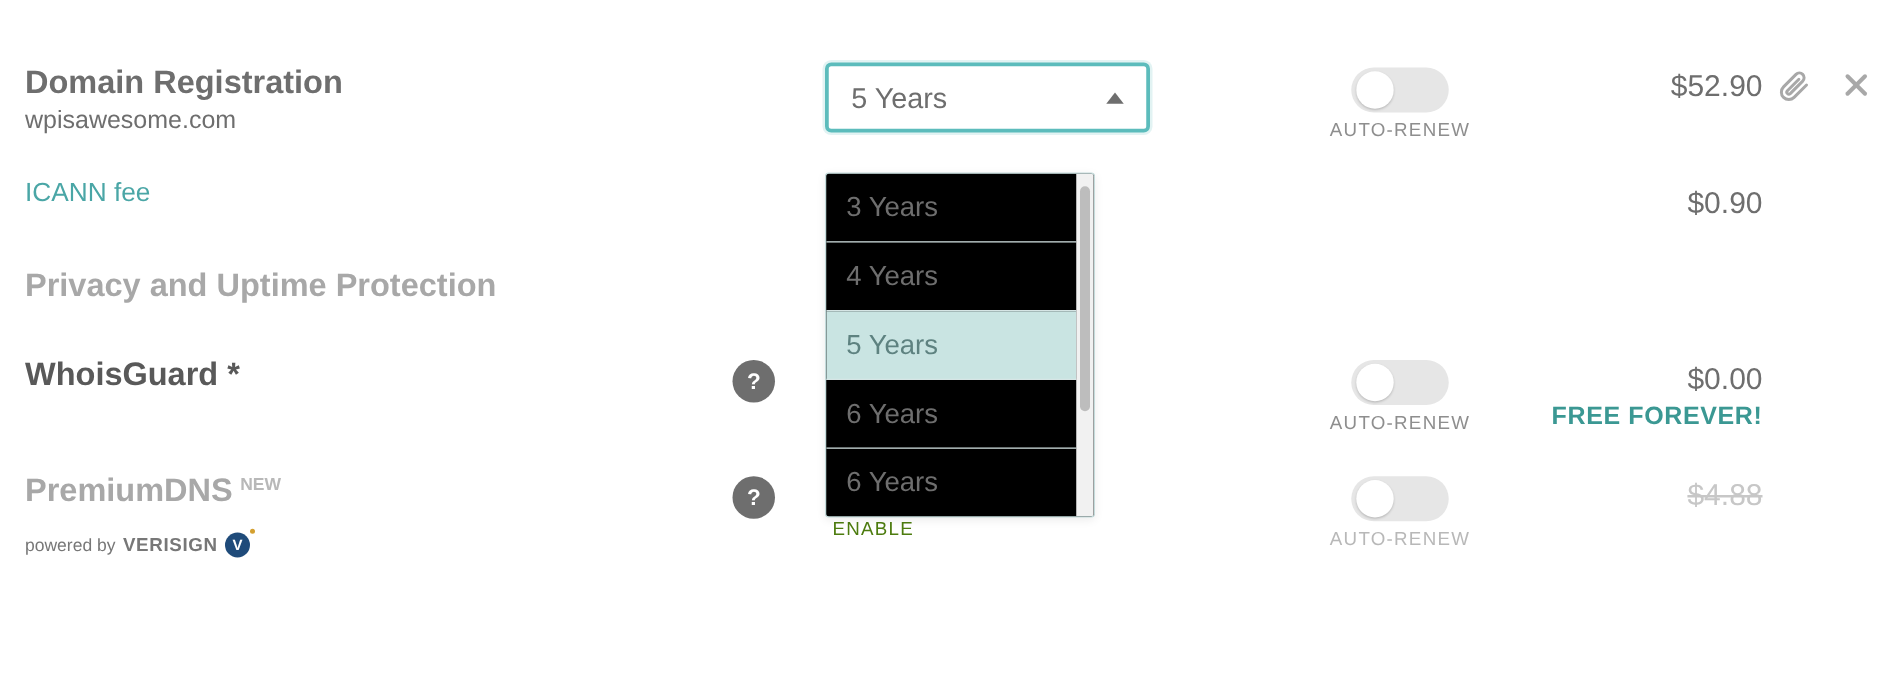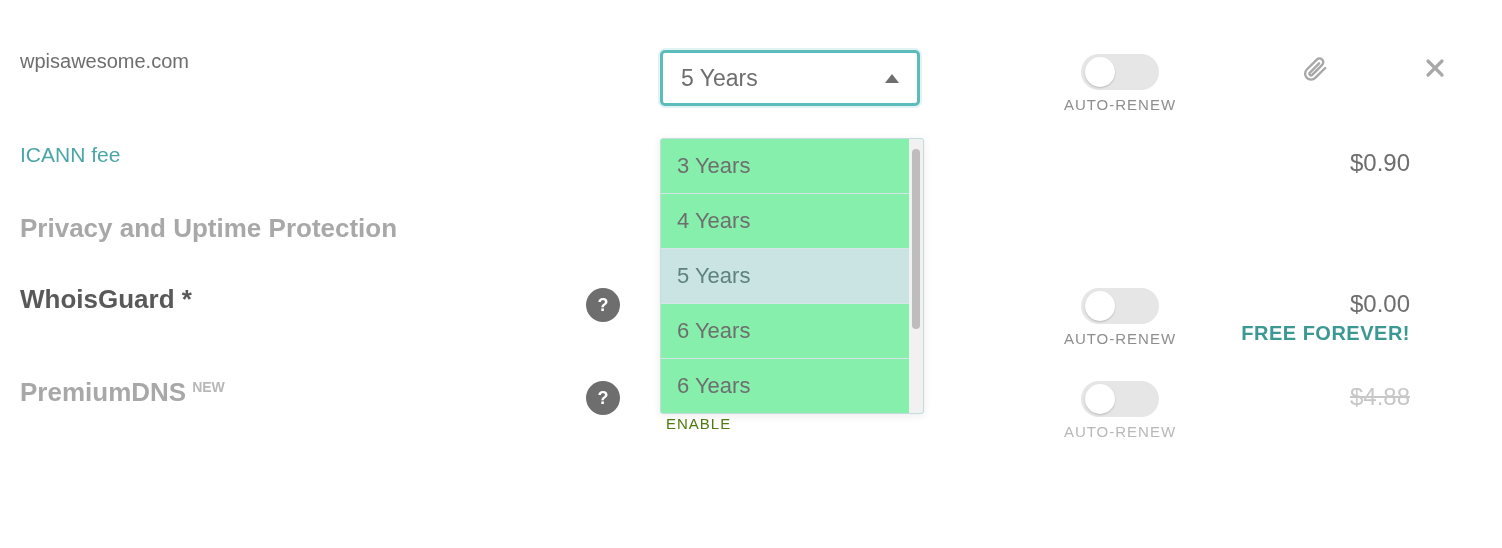--- a/index.html
+++ b/index.html
@@ -47,22 +47,22 @@
       box-shadow: 0 0 0 2px rgba(92,188,188,0.18);
     }
     .caret-up {
       width: 0; height: 0;
       border-left: 7px solid transparent;
       border-right: 7px solid transparent;
       border-bottom: 9px solid #6e6e6e;
     }
     .dropdown {
       position: absolute; top: 88px; left: 0;
-      width: 264px; border: 1px solid #c5dcdc; border-radius: 3px;
-      background: #86efac; z-index: 10;
+      width: 216px; border: 1px solid #c5dcdc; border-radius: 3px;
+      background: #000000; z-index: 10;
       box-shadow: 0 2px 8px rgba(0,0,0,0.08);
       overflow: hidden;
     }
     .dropdown-inner { display: flex; }
     .opts { flex: 1; }
     .opt {
       padding: 14px 16px; font-size: 22px; color: #6e6e6e;
       border-bottom: 1px solid #d6e5e5; cursor: pointer;
     }
     .opt:last-child { border-bottom: none; }
@@ -111,20 +111,21 @@
       position: relative; cursor: pointer; border: none;
     }
     .sm-toggle .toggle-knob { width: 24px; height: 24px; top: 3px; left: 3px; }
     .faded-lbl { color: #4d7c0f; letter-spacing: 1px; font-size: 15px; font-weight: 400; }
   </style>
 </head>
 <body>
 
 <div class="row">
   <div class="title-block">
+    <div class="title">Domain Registration</div>
     <div class="subtitle">wpisawesome.com</div>
   </div>
   <div class="select-wrap">
     <div class="select">
       <span>5 Years</span>
       <span class="caret-up"></span>
     </div>
     <div class="dropdown">
       <div class="dropdown-inner">
         <div class="opts">
@@ -139,20 +140,23 @@
         </div>
       </div>
     </div>
   </div>
   <div class="toggle-col">
     <button class="toggle">
         <span class="toggle-knob"></span>
       </button>
     <div class="toggle-label">AUTO-RENEW</div>
   </div>
+  <div class="price-col">
+    <div class="price">$52.90</div>
+  </div>
   <div class="icon-cell">
     <span class="clip-icon">
       <svg width="26" height="26" viewBox="0 0 24 24" fill="none" stroke="currentColor" stroke-width="2.2" stroke-linecap="round" stroke-linejoin="round">
           <path d="M21.44 11.05l-9.19 9.19a5.5 5.5 0 0 1-7.78-7.78l9.19-9.19a3.5 3.5 0 0 1 4.95 4.95l-9.19 9.19a1.5 1.5 0 0 1-2.12-2.12l8.49-8.49"></path>
         </svg>
     </span>
   </div>
   <div class="icon-cell">
     <span class="x-icon">
       <svg width="24" height="24" viewBox="0 0 24 24" fill="none" stroke="currentColor" stroke-width="3.2" stroke-linecap="round">
@@ -210,20 +214,25 @@
   <div></div>
     <div></div>
 </div>
 
 <div class="row">
   <div class="title-block" style="position:relative;">
     <div class="title faded">
       <span>PremiumDNS</span>
       <span class="new-badge">NEW</span>
     </div>
+    <div class="poweredby">
+      <span>powered by</span>
+      <span class="verisign">VERISIGN</span>
+      <span class="vmark">V</span>
+    </div>
     <div class="help-wrap" style="position:absolute; right:20px; top:0;">
       <button class="help">?</button>
     </div>
   </div>
   <div class="sm-toggle-col">
     <button class="sm-toggle">
         <span class="toggle-knob"></span>
       </button>
     <div class="faded-lbl">ENABLE</div>
   </div>

